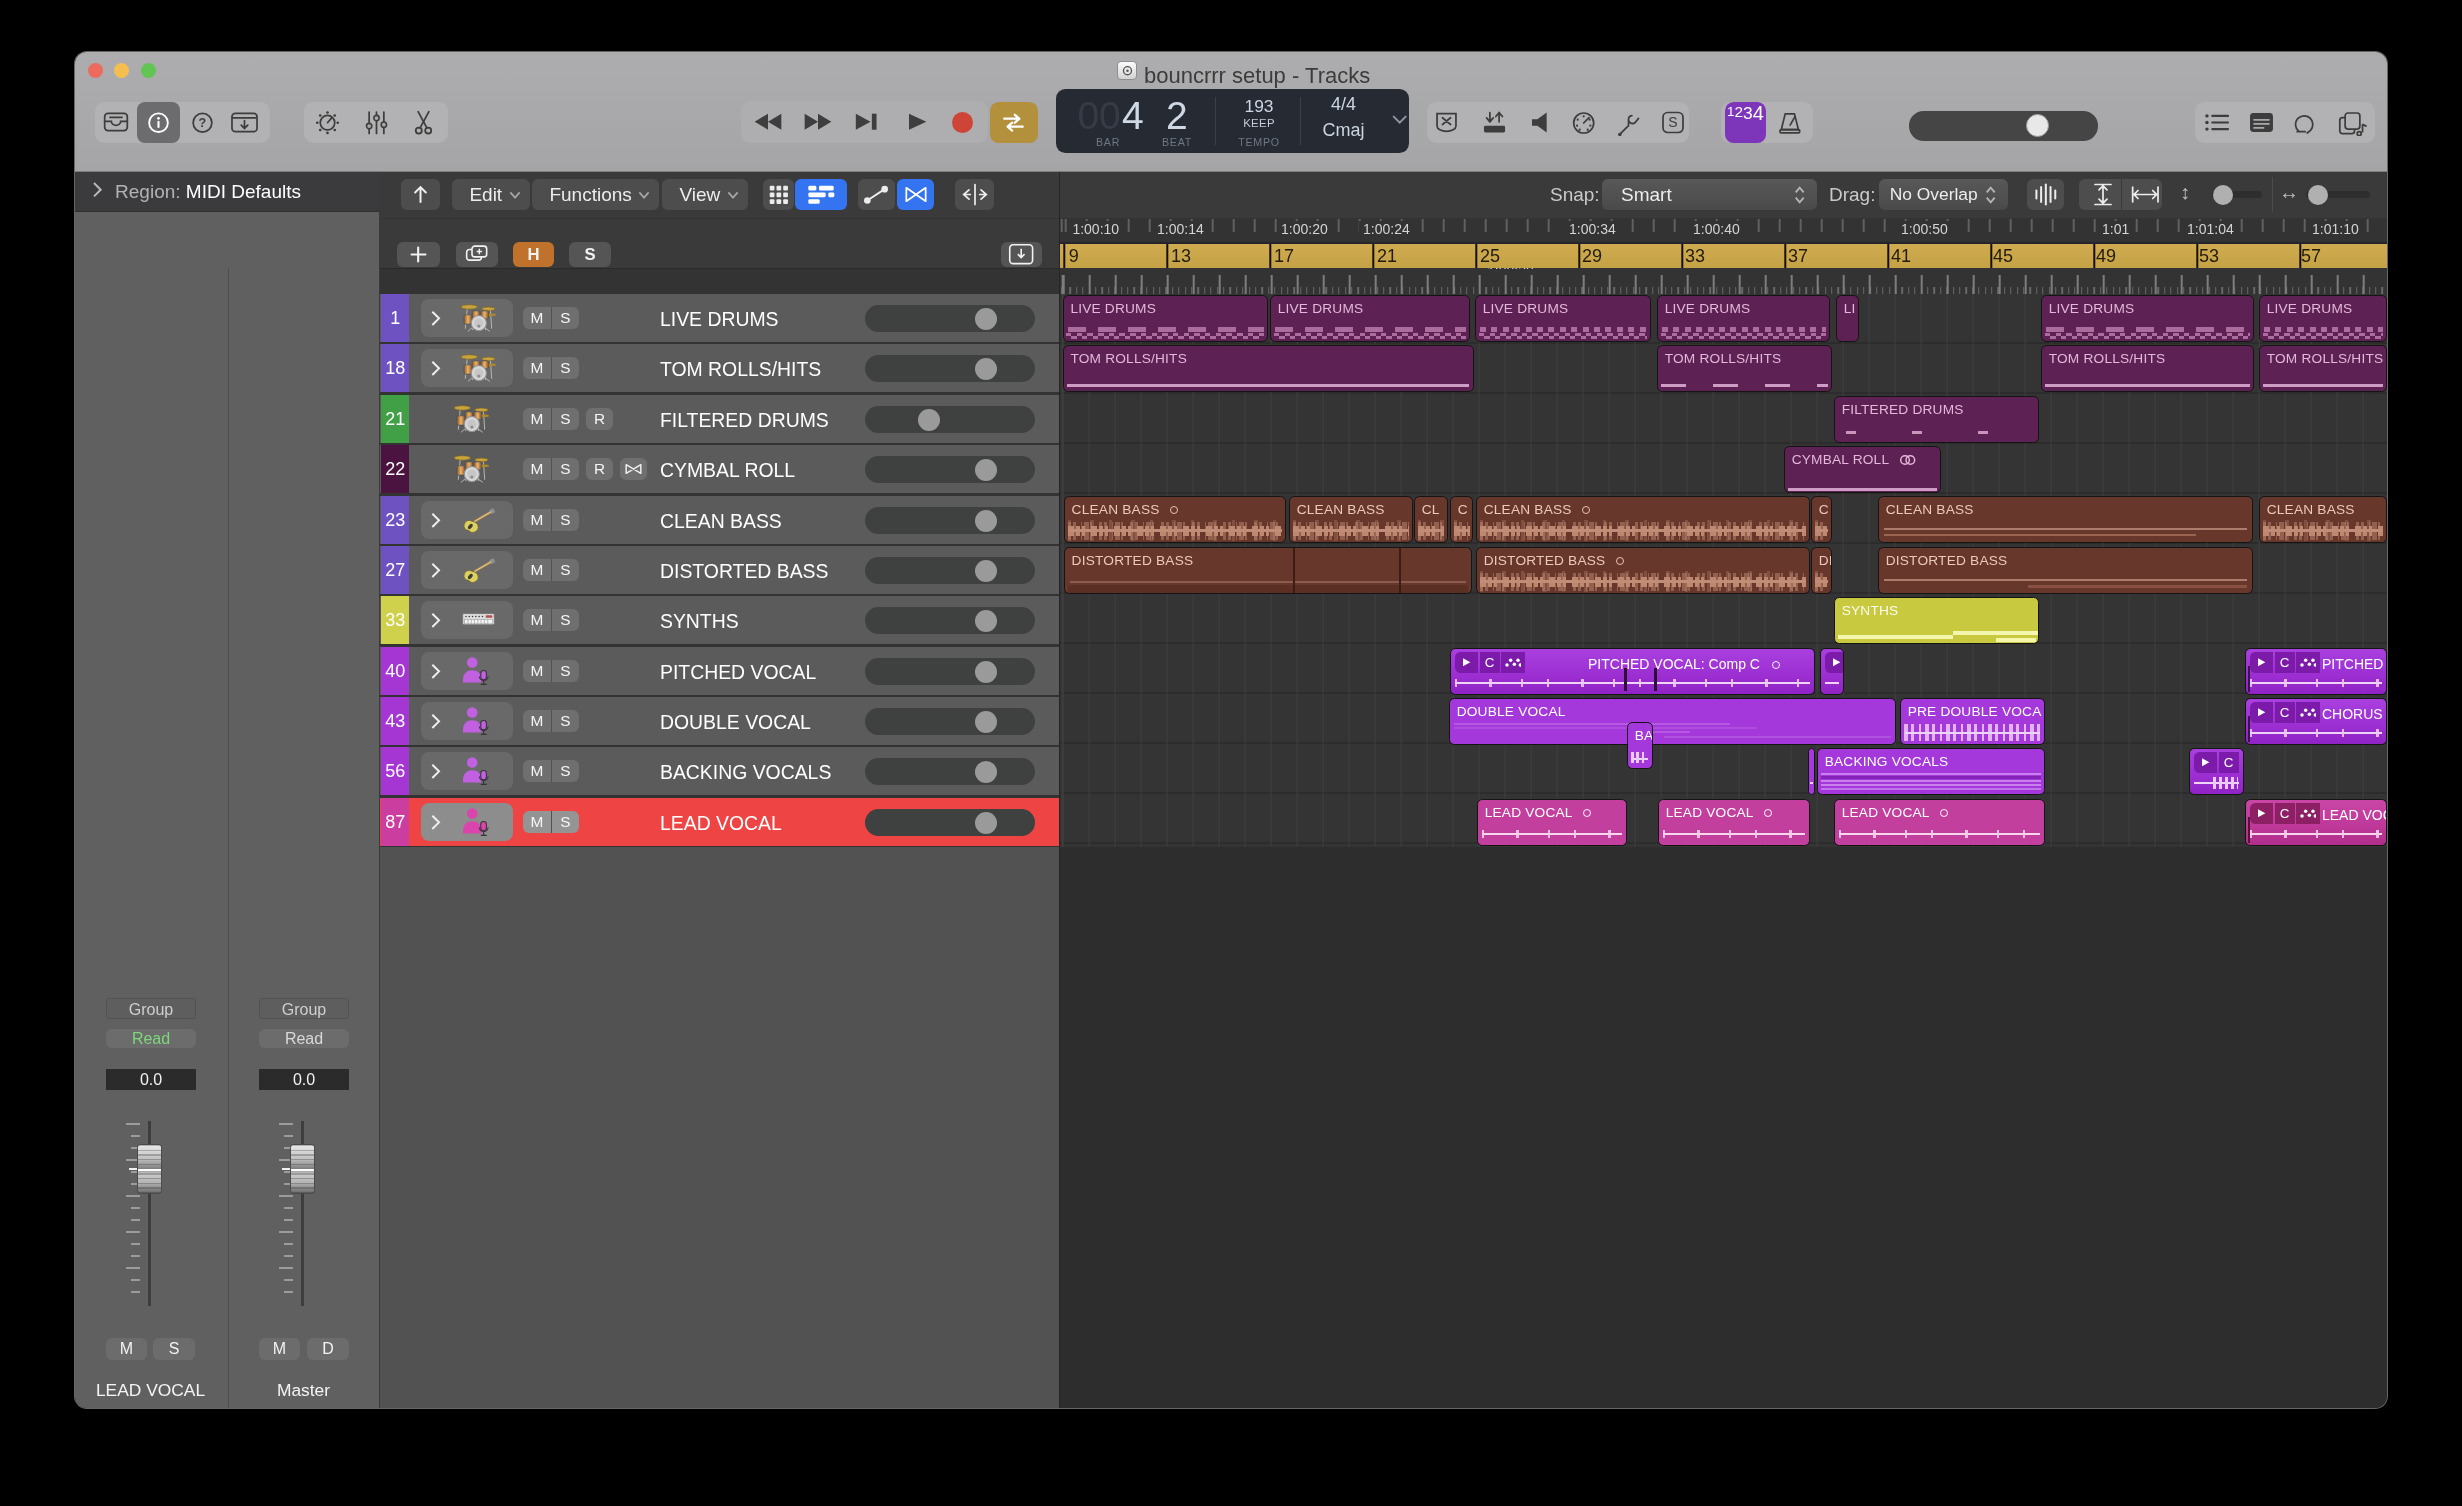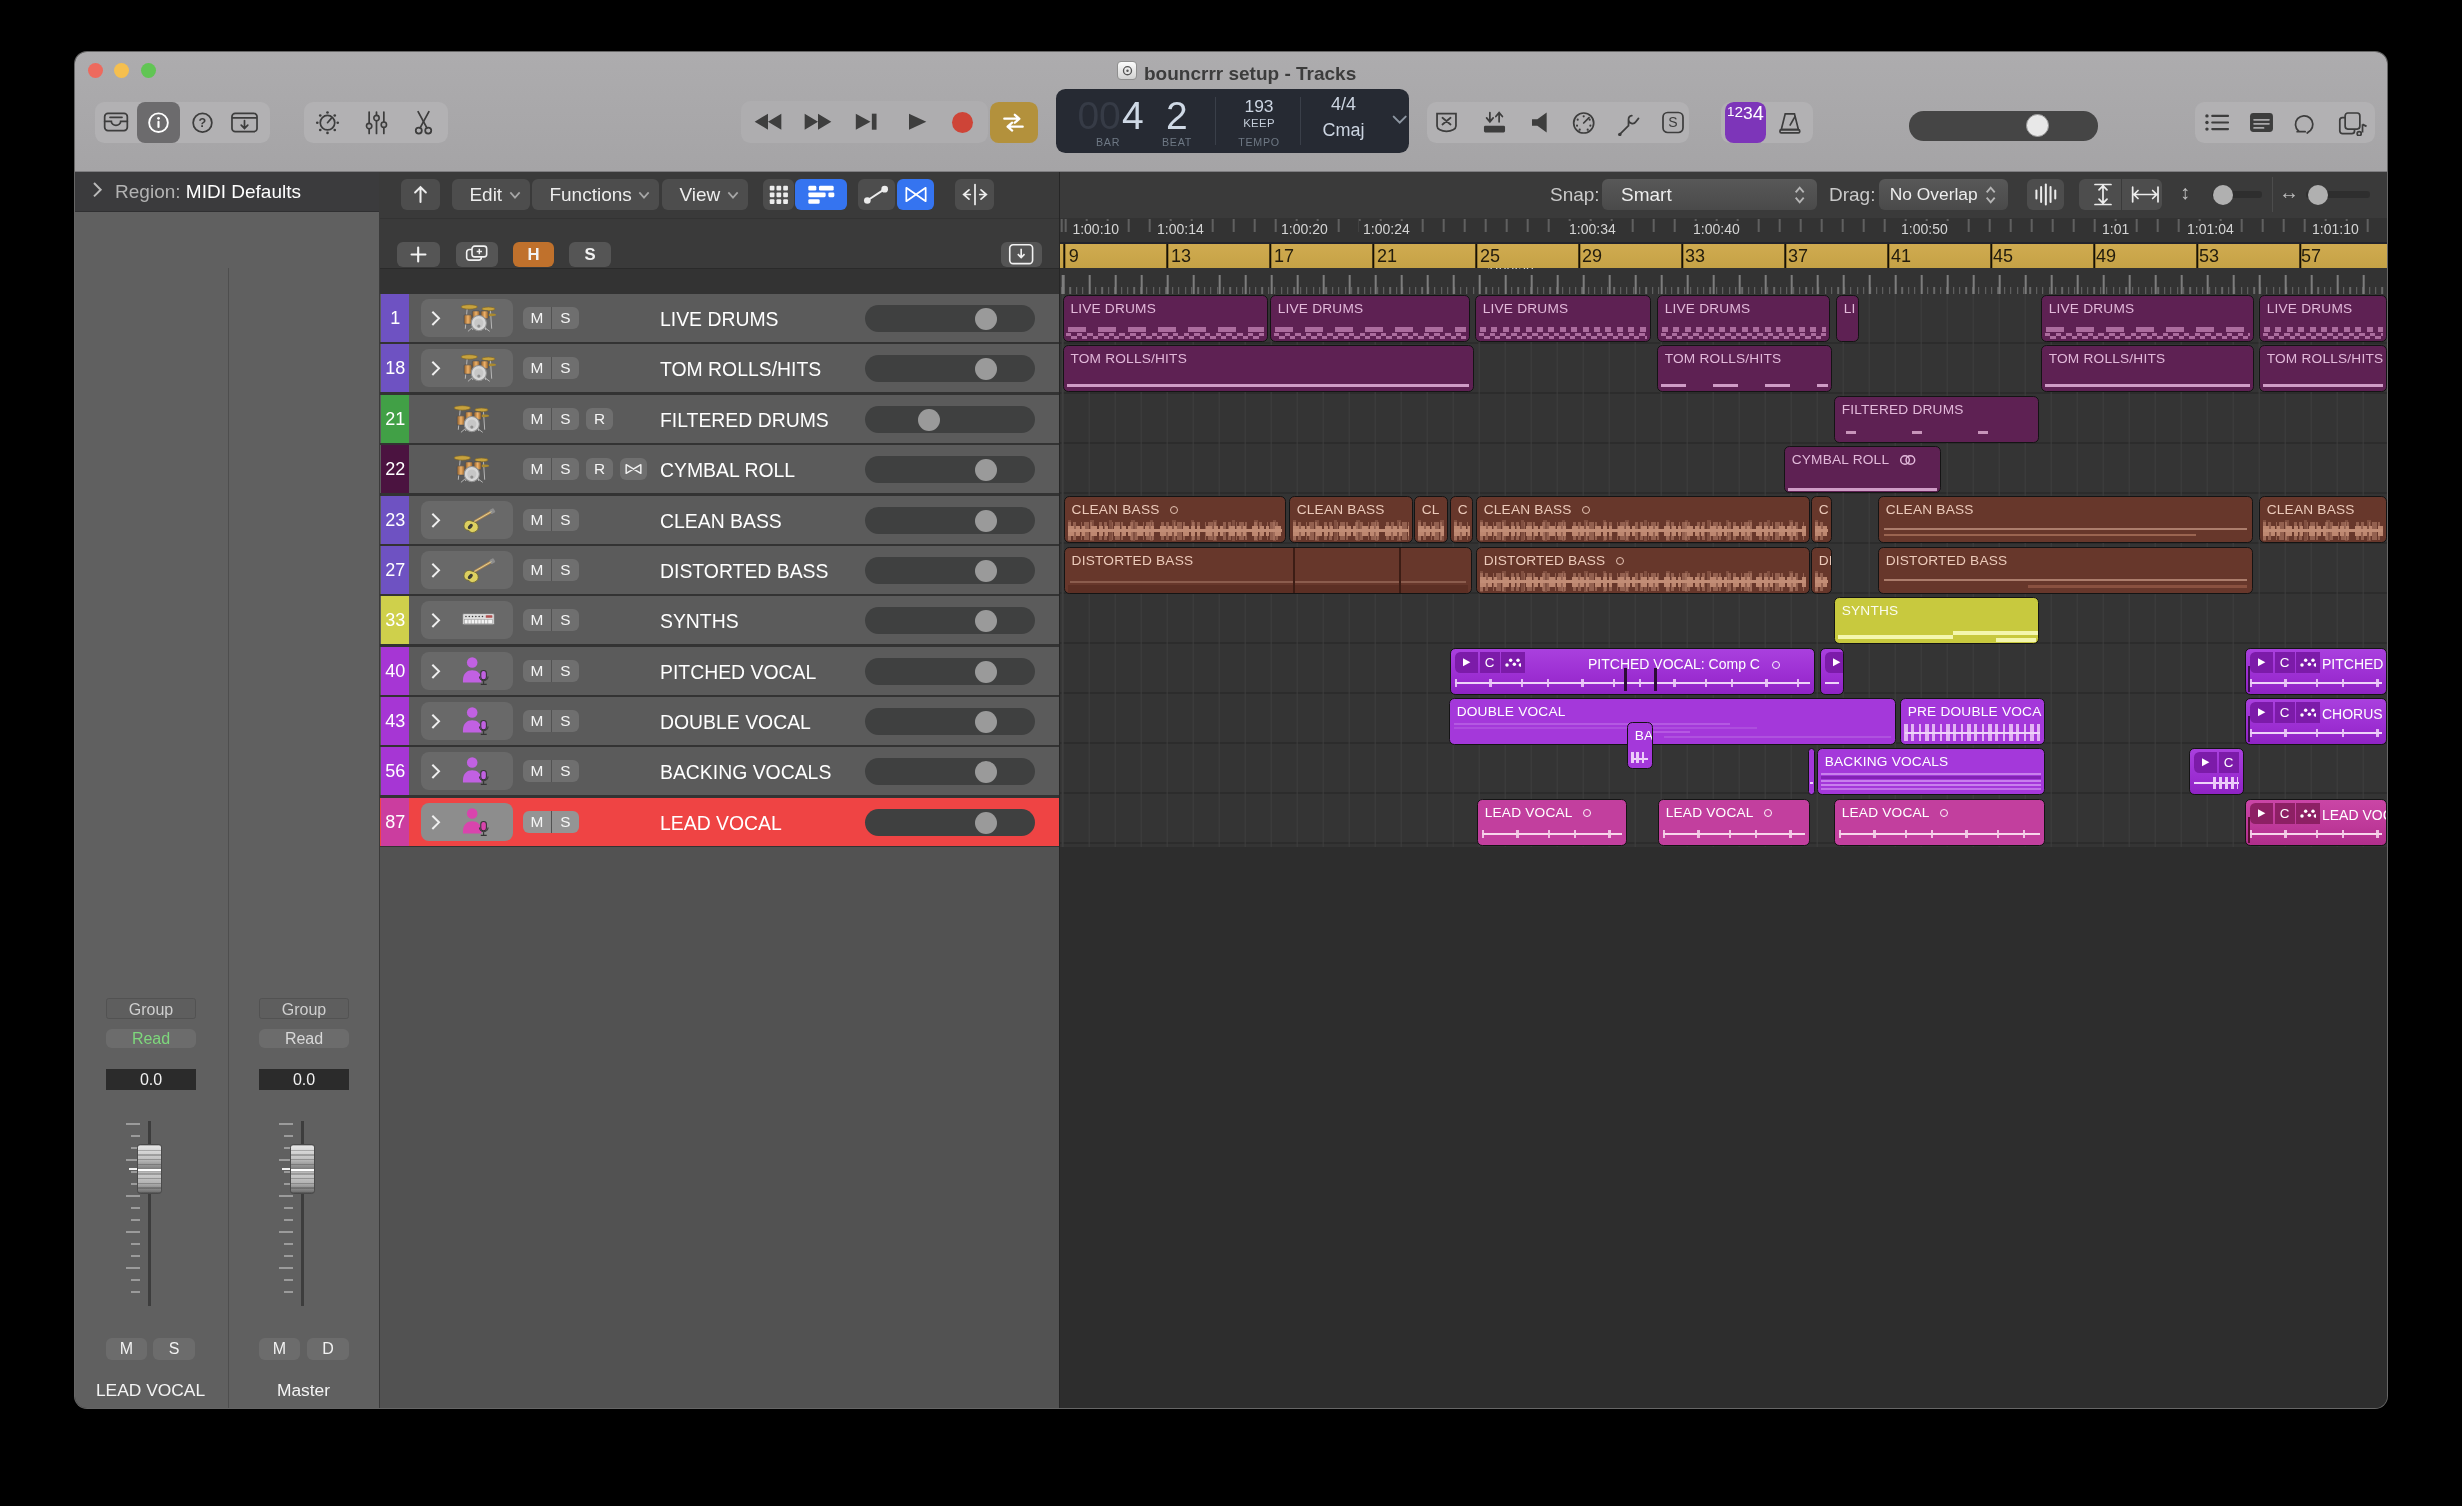--- a/index.html
+++ b/index.html
@@ -3,21 +3,21 @@
 <style>
 html,body{margin:0;padding:0;background:#000;}
 *{box-sizing:border-box;font-family:"Liberation Sans",sans-serif;}
 #page{position:relative;width:2462px;height:1507px;background:#000;overflow:hidden;}
 #win{position:absolute;left:75px;top:52px;width:2312px;height:1356px;background:#333;border-radius:12px;overflow:hidden;box-shadow:0 0 0 1px #666;}
 .abs{position:absolute;}
 
 #tbar{position:absolute;left:0;top:0;width:2312px;height:120px;background:linear-gradient(180deg,#adacae,#a5a4a6);border-bottom:1.3px solid #7e7d80;}
 .tl{position:absolute;top:10.7px;width:15.4px;height:15.4px;border-radius:50%;}
 .tgrp{position:absolute;top:50px;height:41px;background:#b2b1b3;border-radius:9.4px;}
-#ttl{position:absolute;top:10.7px;left:1042px;width:228px;color:#3c3c3c;font-size:19px;font-weight:bold;white-space:nowrap;}
+#ttl{position:absolute;top:10.7px;left:1042px;width:228px;color:#3c3c3c;font-size:22px;font-weight:normal;white-space:nowrap;}
 #lcd{position:absolute;left:981px;top:37px;width:353px;height:64px;background:#262a33;border-radius:9.4px;color:#ccd5e2;}
 .lcdv{position:absolute;top:8px;bottom:8px;width:1.3px;background:#3a3f49;}
 .lcdlab{position:absolute;font-size:10.7px;color:#6e7884;letter-spacing:0.7px;}
 
 #mrow{position:absolute;left:305px;top:120px;width:2007px;height:46px;background:#3a3a3a;}
 .mbtn{position:absolute;top:7.4px;height:31px;background:#4d4d4d;border-radius:6px;color:#ededed;font-size:19px;line-height:31px;text-align:left;}
 .mbtn.blue{background:#3574f0;}
 #srow{position:absolute;left:305px;top:167px;width:680px;height:50px;background:#3a3a3a;border-bottom:1.3px solid #2a2a2a;}
 .sbtn{position:absolute;top:23.4px;height:25px;background:#555;border-radius:6px;color:#f2f2f2;}
 

